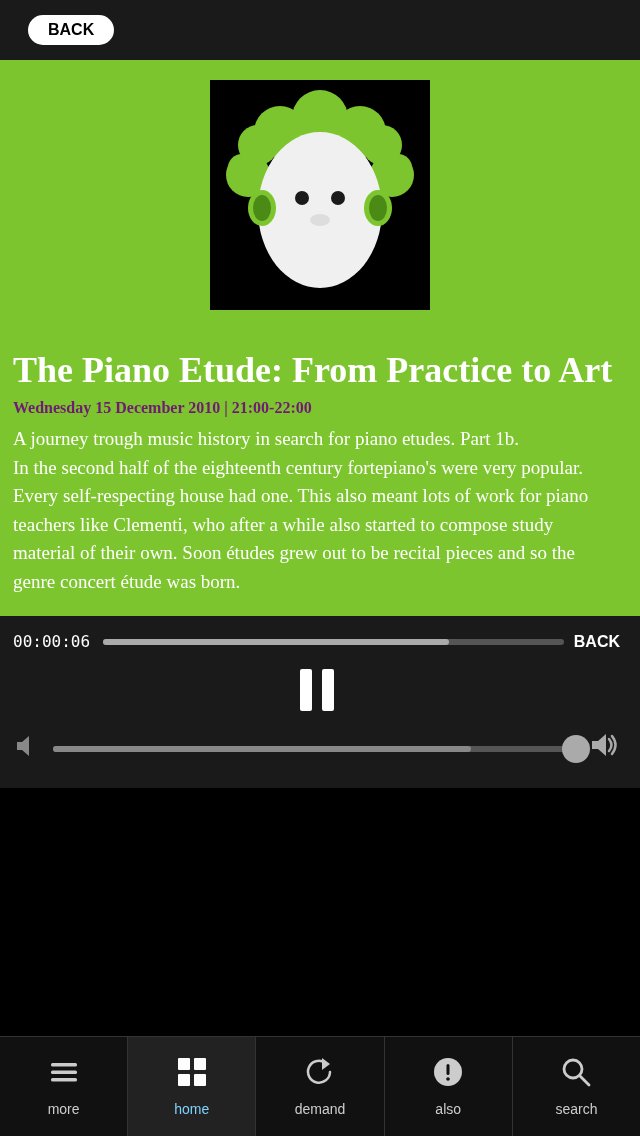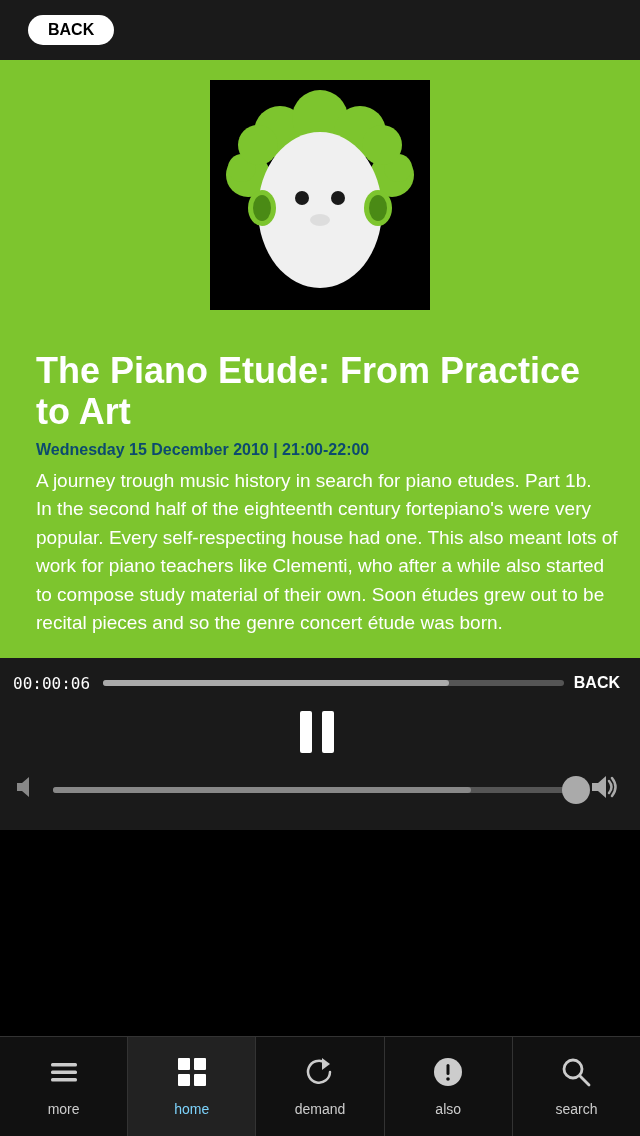--- a/index.html
+++ b/index.html
@@ -51,33 +51,34 @@
     }
     
     #album-art svg {
       width: 200px;
       height: 210px;
     }
 
     
     #content-section {
       background: #7dc52e;
-      padding: 16px 20px 20px 36px;
+      padding: 16px 20px 20px 13px;
+      font-family: Liberation Serif, serif;
     }
     #show-title {
       font-size: 36px;
       font-weight: bold;
       color: #fff;
       line-height: 1.15;
       margin-bottom: 8px;
     }
     #show-datetime {
       font-size: 16px;
       font-weight: bold;
-      color: #0c4a6e;
+      color: #701a75;
       margin-bottom: 8px;
     }
     #show-description {
       font-size: 19px;
       color: #fff;
       line-height: 1.5;
     }
 
     
     #player-section {

